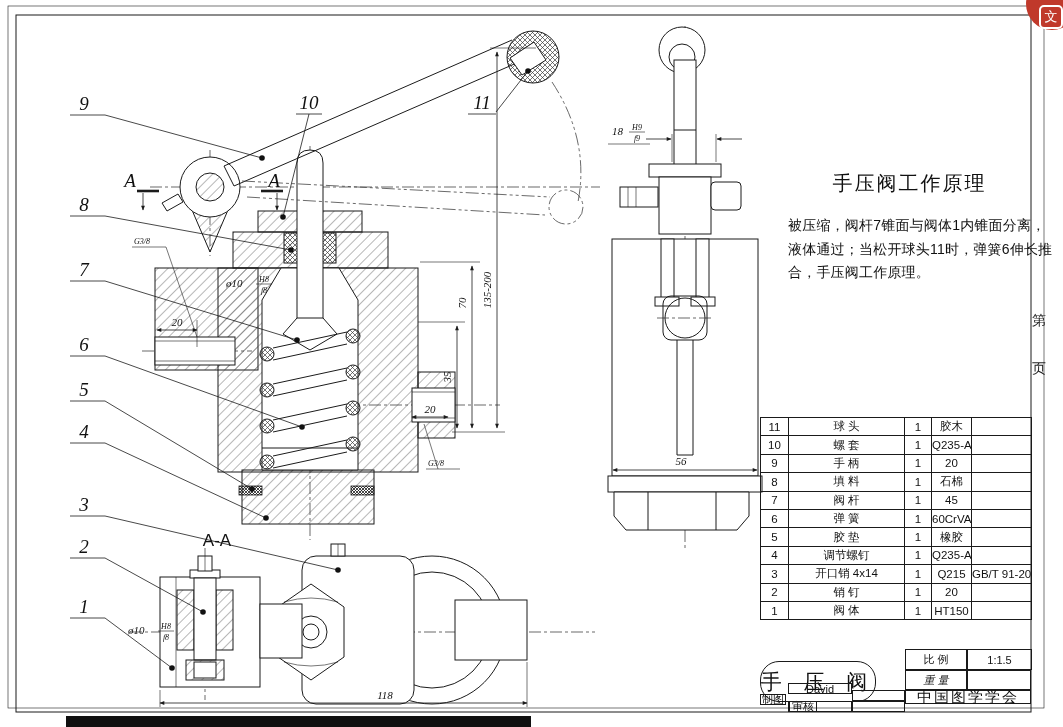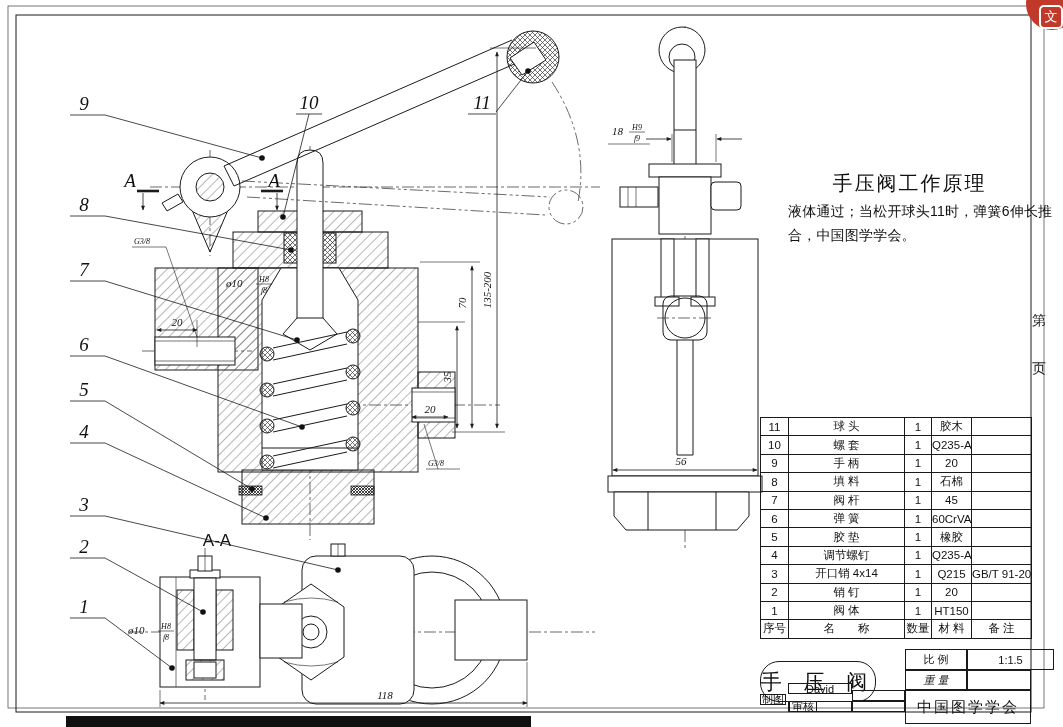--- a/index.html
+++ b/index.html
@@ -1,20 +1,20 @@
 <!DOCTYPE html>
 <html><head>
 <meta charset="utf-8">
 <style>
   html,body{margin:0;padding:0;background:#fff;}
   .sheet{position:relative;width:1063px;height:727px;background:#fff;overflow:hidden;
          font-family:"Liberation Sans",sans-serif;color:#111;}
   svg text{fill:#111;}
   .principle{position:absolute;left:788px;top:170px;width:243px;}
-  .principle .ptitle{font-size:20px;letter-spacing:2px;text-align:center;margin-bottom:3px;white-space:nowrap;}
+  .principle .ptitle{font-size:20px;letter-spacing:2px;text-align:center;margin-bottom:17px;white-space:nowrap;}
   .principle .pline{font-size:14px;line-height:23.5px;white-space:nowrap;letter-spacing:0.2px;}
   .principle .ind{text-indent:28px;}
   .parts{position:absolute;left:760px;top:417px;}
   .parts table{border-collapse:collapse;table-layout:fixed;width:271px;}
   .parts td{border:1px solid #1a1a1a;height:17.4px;text-align:center;font-size:11.5px;
             padding:0;overflow:hidden;white-space:nowrap;}
   .tb{position:absolute;left:760px;top:649px;width:271px;height:63px;}
   .tb .cell{position:absolute;border:1px solid #1a1a1a;box-sizing:border-box;
             display:flex;align-items:center;justify-content:center;font-size:11px;white-space:nowrap;}
   .tb .big{font-size:21px;letter-spacing:8px;}
@@ -352,22 +352,23 @@
           <line x1="468" y1="114" x2="496" y2="114" class="dim"></line>
           <line x1="496" y1="112" x2="528" y2="71" class="dim"></line>
           <circle cx="528" cy="71" r="2.8" fill="#111"></circle>
         </g>
   </g>
 </svg>
 
 
 <div class="principle">
   <div class="ptitle">手压阀工作原理</div>
+  <div class="pline">被压缩，阀杆7锥面与阀体1内锥面分离，</div>
   <div class="pline">液体通过；当松开球头11时，弹簧6伸长推</div>
-  <div class="pline">合，中国图学学会。</div>
+  <div class="pline">合，手压阀工作原理。</div>
 </div>
 
 
 <div class="parts">
   <table>
     <colgroup>
           <col style="width:28px">
           <col style="width:116px">
           <col style="width:27px">
           <col style="width:40px">
@@ -444,45 +445,38 @@
             <td>20</td>
             <td></td>
           </tr>
     <tr>
             <td>1</td>
             <td>阀 体</td>
             <td>1</td>
             <td>HT150</td>
             <td></td>
           </tr>
-    <tr>
-            <td>序号</td>
-            <td>名　　称</td>
-            <td>数量</td>
-            <td>材 料</td>
-            <td>备  注</td>
-          </tr>
   </tbody>
       </table>
 </div>
 
 
 <div class="tb">
   <div class="cell big" style="left:0;top:12px;width:116px;height:41px;border-radius:19px;">手 压 阀</div>
   <div class="cell" style="left:145px;top:0;width:62px;height:21px;text-align:center;">比 例</div>
-  <div class="cell" style="left:207px;top:0;width:87px;height:21px;">1:1.5</div>
+  <div class="cell" style="left:207px;top:0;width:65px;height:21px;">1:1.5</div>
   <div class="cell" style="left:145px;top:21px;width:62px;height:20px;font-style:italic;">重 量</div>
   <div class="cell" style="left:207px;top:21px;width:64px;height:20px;"></div>
   <div class="cell" style="left:0;top:45px;width:26px;height:11px;">制图</div>
   <div class="cell" style="left:28px;top:34px;width:64px;height:11px;">David</div>
   <div class="cell" style="left:92px;top:41px;width:53px;height:11px;"></div>
   <div class="cell" style="left:0;top:52px;width:28px;height:11px;margin-left:29px;">审核</div>
   <div class="cell" style="left:28px;top:52px;width:64px;height:11px;"></div>
   <div class="cell" style="left:92px;top:52px;width:53px;height:11px;"></div>
-  <div class="cell org" style="left:145px;top:41px;width:126px;height:34px;">中国图学学会</div>
+  <div class="cell org" style="left:145px;top:41px;width:126px;height:14px;">中国图学学会</div>
 </div>
 
 
 <div class="pagemark" style="top:312px;">第</div>
 <div class="pagemark" style="top:360px;">页</div>
 
 
 <div class="float-btn" style="background: rgb(192, 57, 43);">
   <span class="glyph-box">文</span>
 </div>

